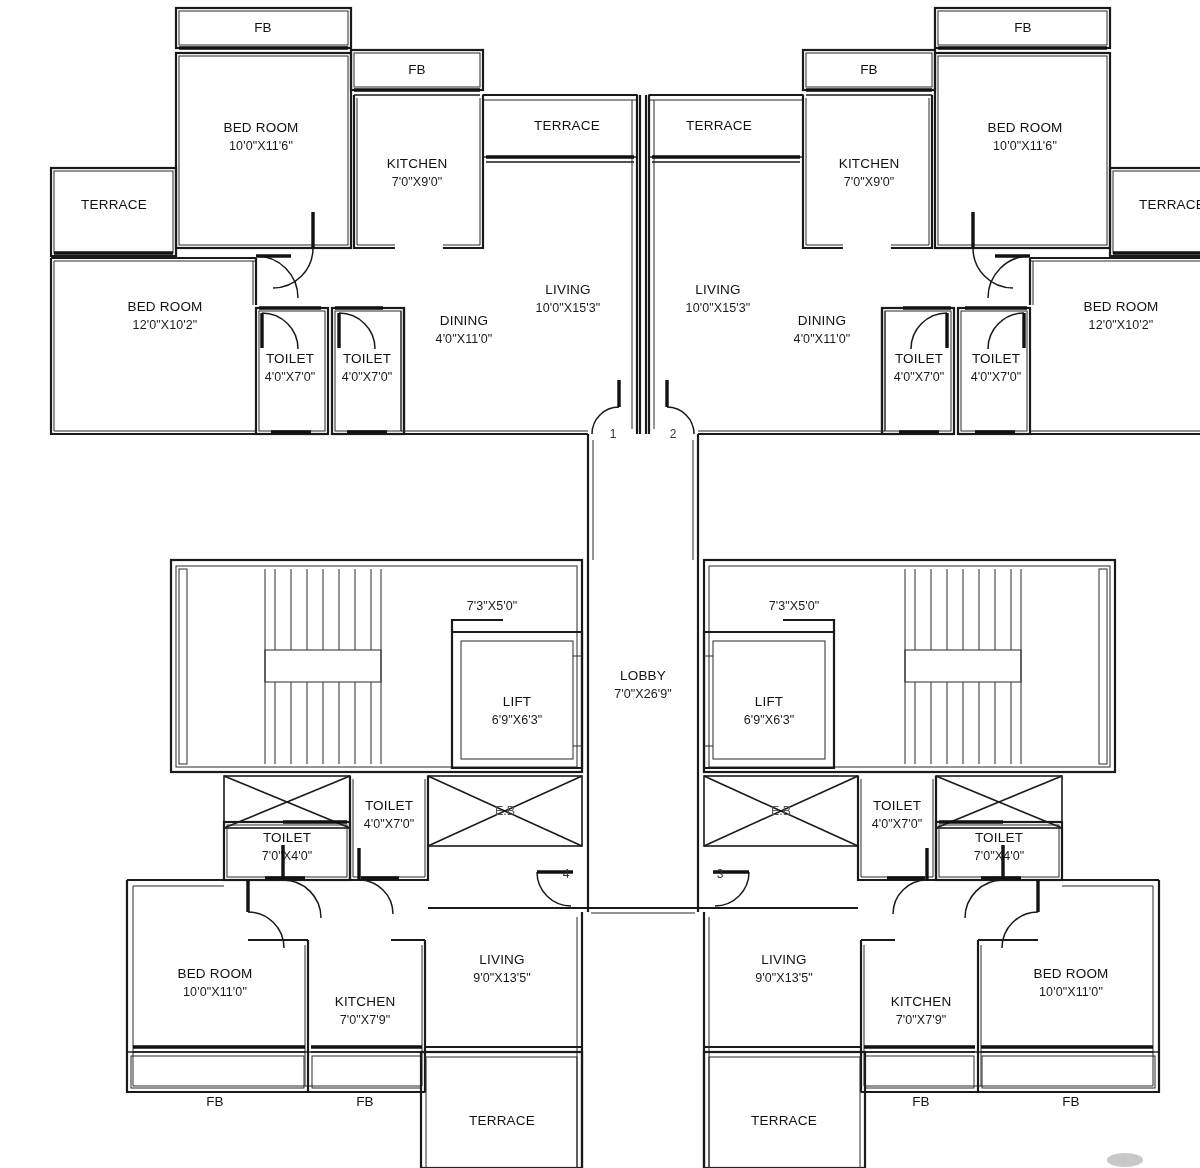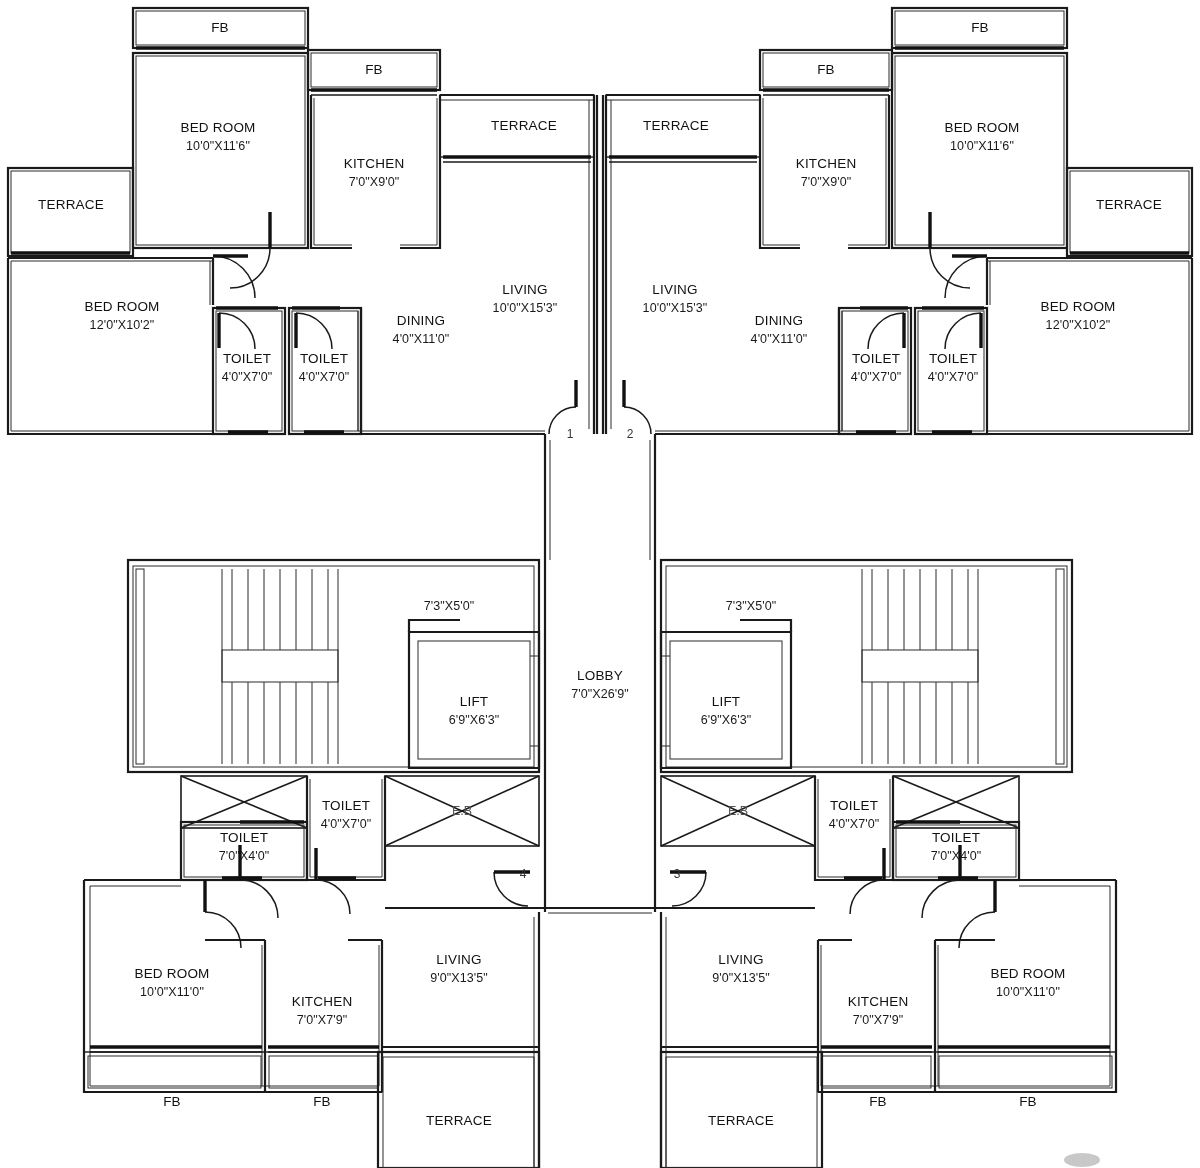--- a/index.html
+++ b/index.html
@@ -1,18 +1,18 @@
 <!DOCTYPE html>
 <html><head>
 <meta charset="utf-8">
 <style>
   html,body{margin:0;padding:0;background:#ffffff;}
   body{width:1200px;height:1168px;overflow:hidden;
        font-family:"Liberation Sans", sans-serif;}
-  #plan-root{position:relative;width:1088px;height:1168px;background:#fff;}
+  #plan-root{position:relative;width:1088px;height:1168px;background:#fff;margin-left:43px;}
   svg{display:block;}
   .wall{fill:none;stroke:#1a1a1a;stroke-width:2.2;}
   .wall-thin{fill:none;stroke:#1a1a1a;stroke-width:1.4;}
   .wall-hair{fill:none;stroke:#2a2a2a;stroke-width:1.0;}
   .wall-thick{fill:none;stroke:#111;stroke-width:3.6;}
   .door-arc{fill:none;stroke:#1a1a1a;stroke-width:1.5;}
   .door-leaf{stroke:#111;stroke-width:3.4;}
   .xbox{fill:none;stroke:#1a1a1a;stroke-width:1.6;}
   .lbl{font-family:"Liberation Sans", sans-serif;font-size:13.5px;fill:#111;
        text-anchor:middle;letter-spacing:0.2px;}

